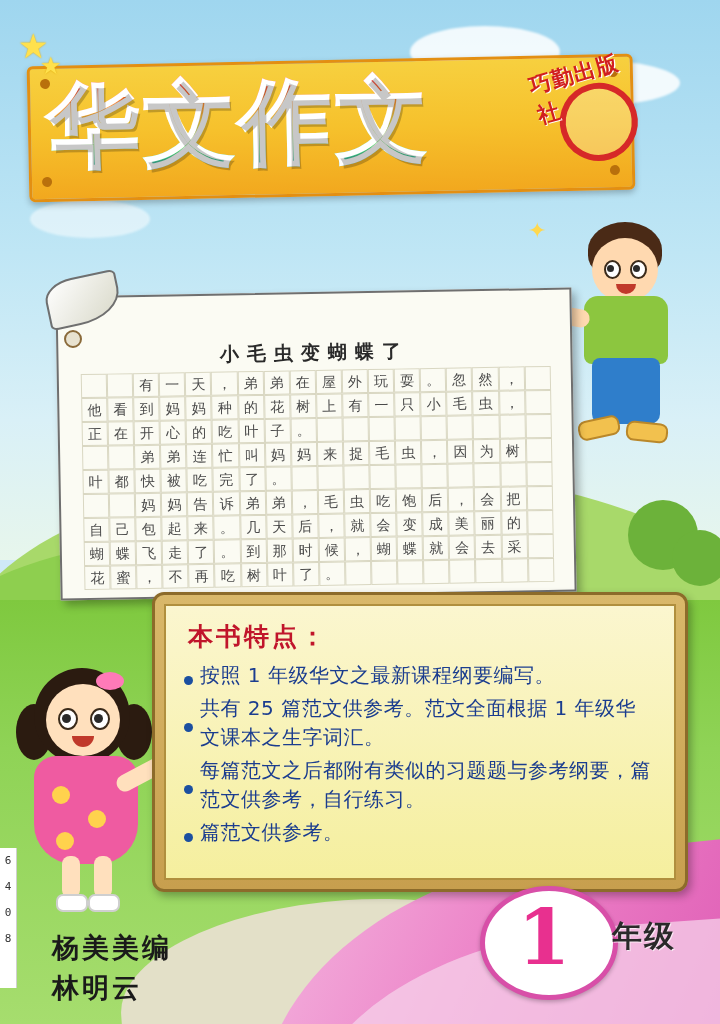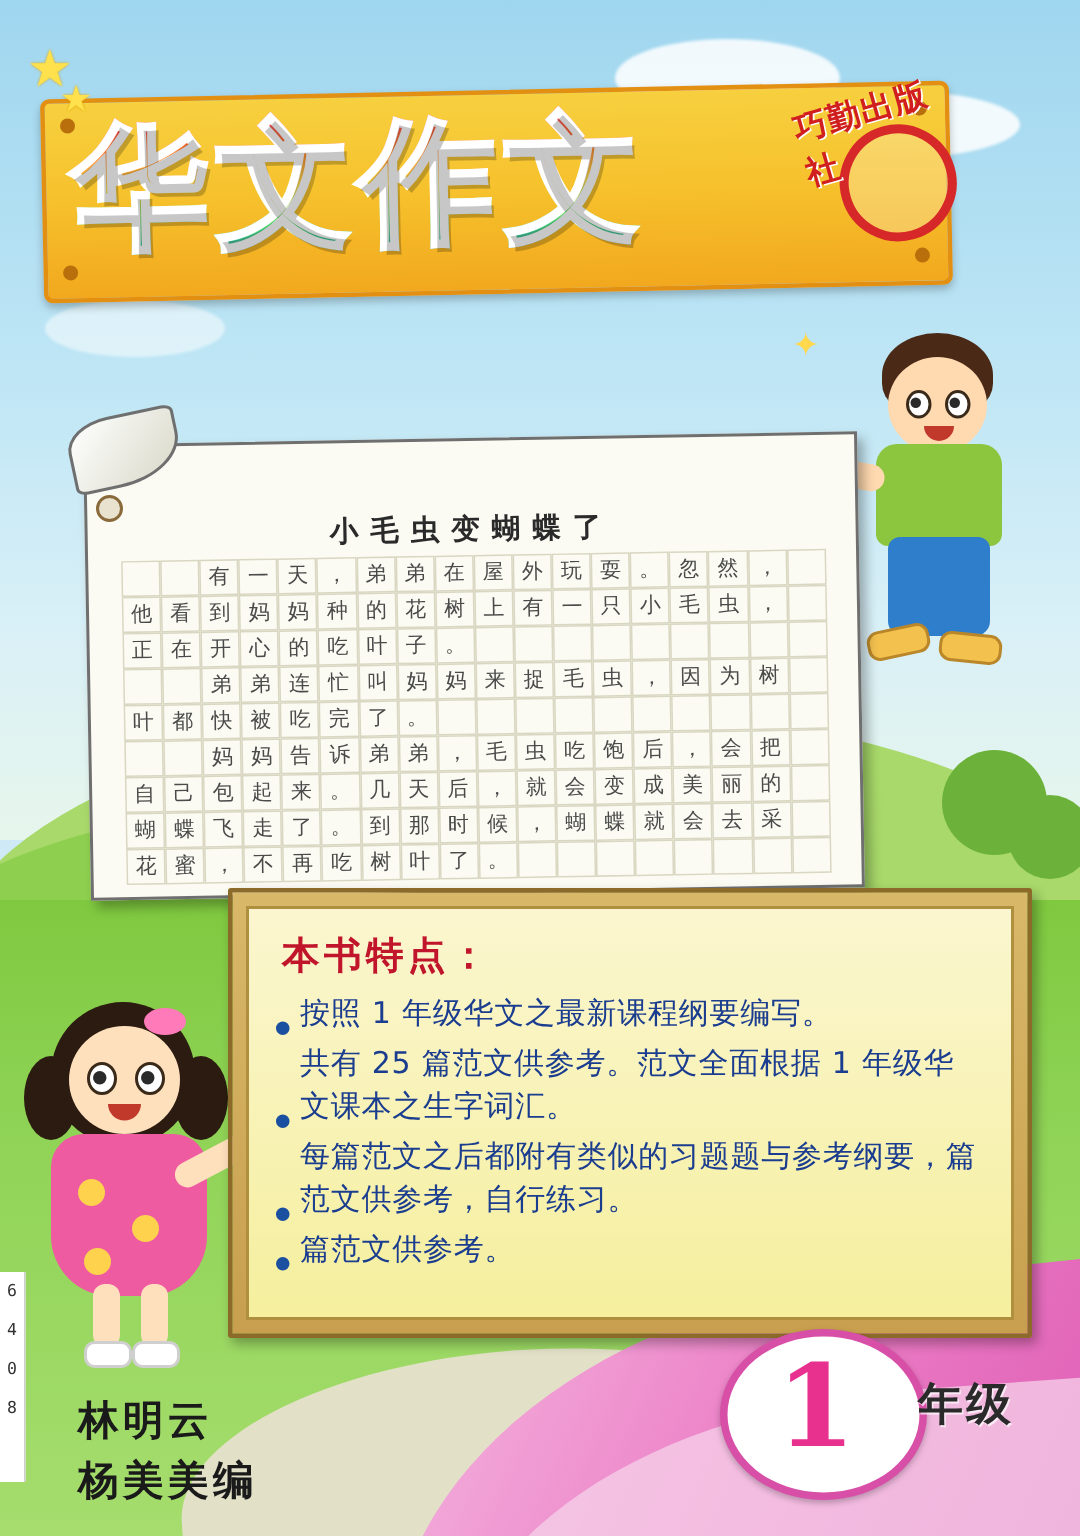--- a/index.html
+++ b/index.html
@@ -276,21 +276,21 @@
   .girl .leg { position:absolute; width:18px; height:42px; background:#ffe0bd; border-radius:8px; }
   .girl .shoe { position:absolute; width:28px; height:14px; background:#ffffff; border:2px solid #cfcfcf; border-radius:7px; }
 
   
   .features {
     position: absolute;
     left: 152px; top: 592px;
     width: 536px; height: 300px;
     background: linear-gradient(#d9b86a,#c79f4e);
     border: 3px solid #8c6b2a;
-    border-radius: 2px;
+    border-radius: 12px;
     box-shadow: 3px 4px 8px rgba(0,0,0,.3);
     padding: 9px;
     box-sizing: border-box;
   }
   .features-inner {
     width: 100%;
     height: 100%;
     background: linear-gradient(#fbf6cf,#f5ef9e);
     border: 2px solid #b08f3e;
     box-sizing: border-box;
@@ -298,21 +298,21 @@
   }
   .features-title {
     color: #c0152b;
     font-size: 25px;
     font-weight: bold;
     letter-spacing: 3px;
     margin: 0 0 8px 4px;
   }
   .feature-item {
     display: flex;
-    align-items: flex-end;
+    align-items: center;
     margin-bottom: 4px;
   }
   .bullet {
     flex: 0 0 auto;
     width: 9px; height: 9px;
     margin: 9px 7px 0 0;
     background: #1b4fa0;
     border-radius: 50%;
   }
   .feature-text {
@@ -671,17 +671,17 @@
     </div>
   </div>
 
   <div class="grade">
     <div class="oval"></div>
     <div class="num">1</div>
     <div class="label">年级</div>
   </div>
 
   <div class="authors">
+    <div>杨美美编</div>
     <div>林明云</div>
-    <div>杨美美编</div>
   </div>
 
 </div>
 
 </body></html>

